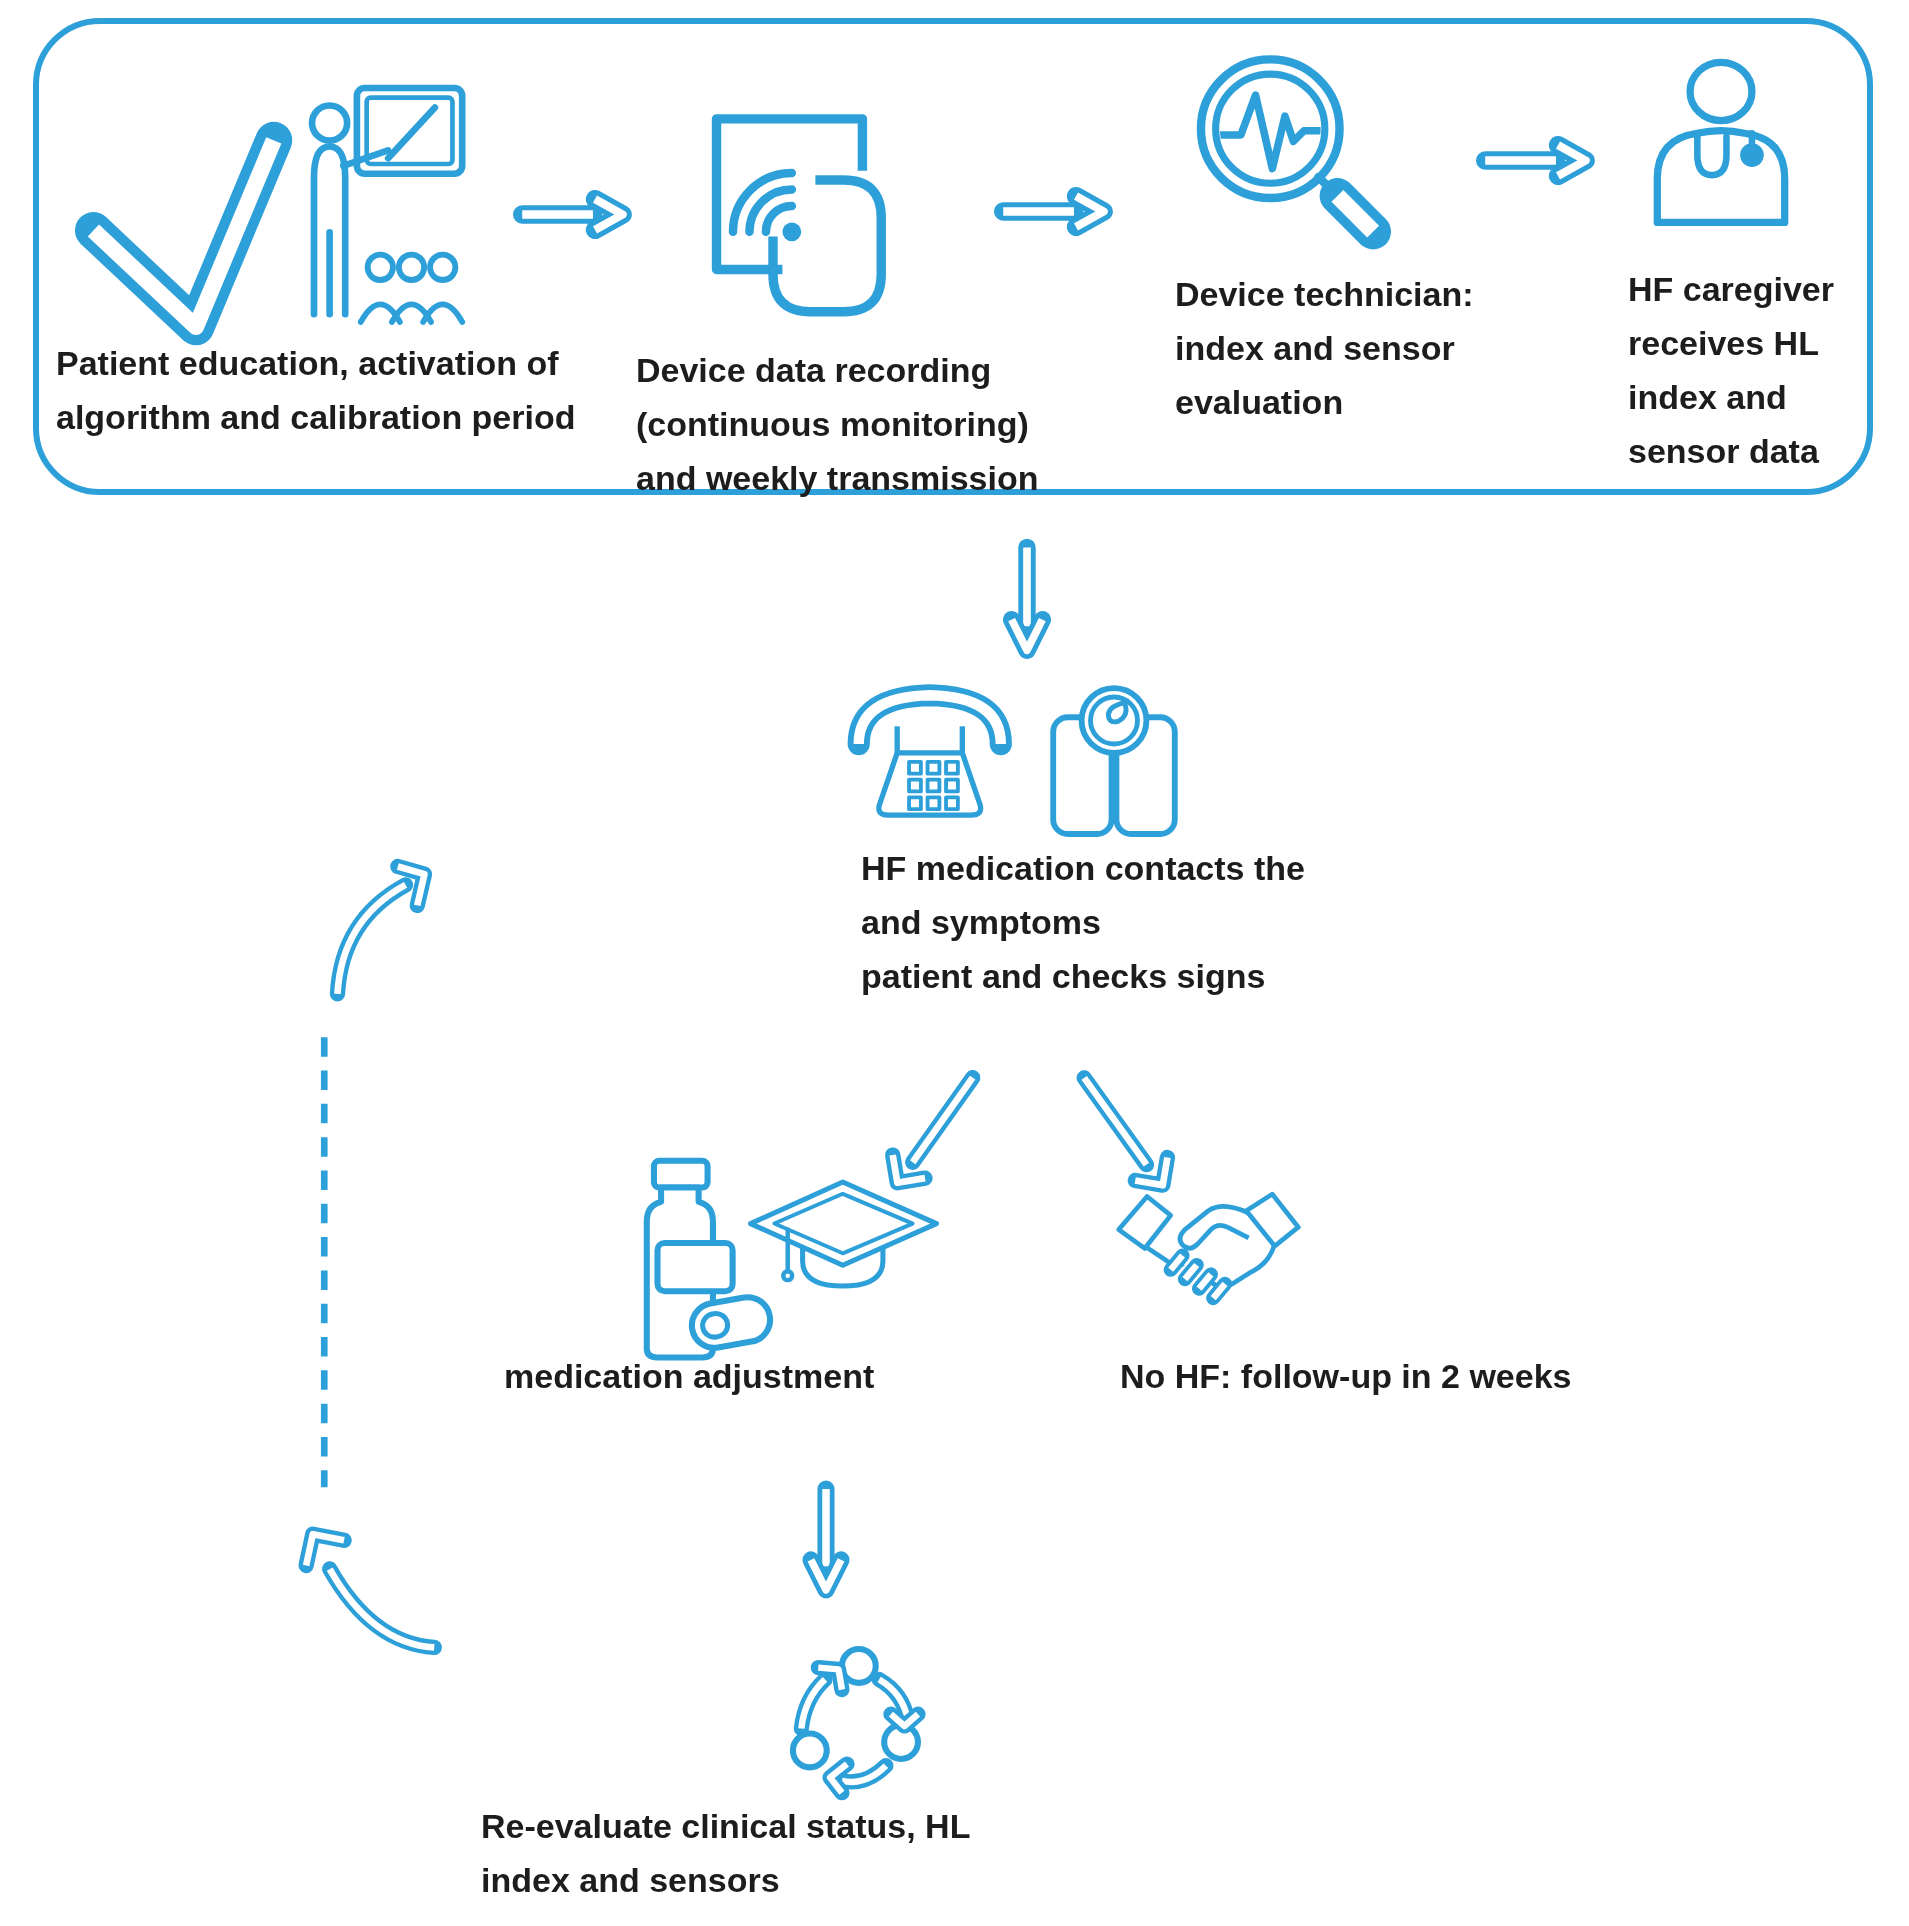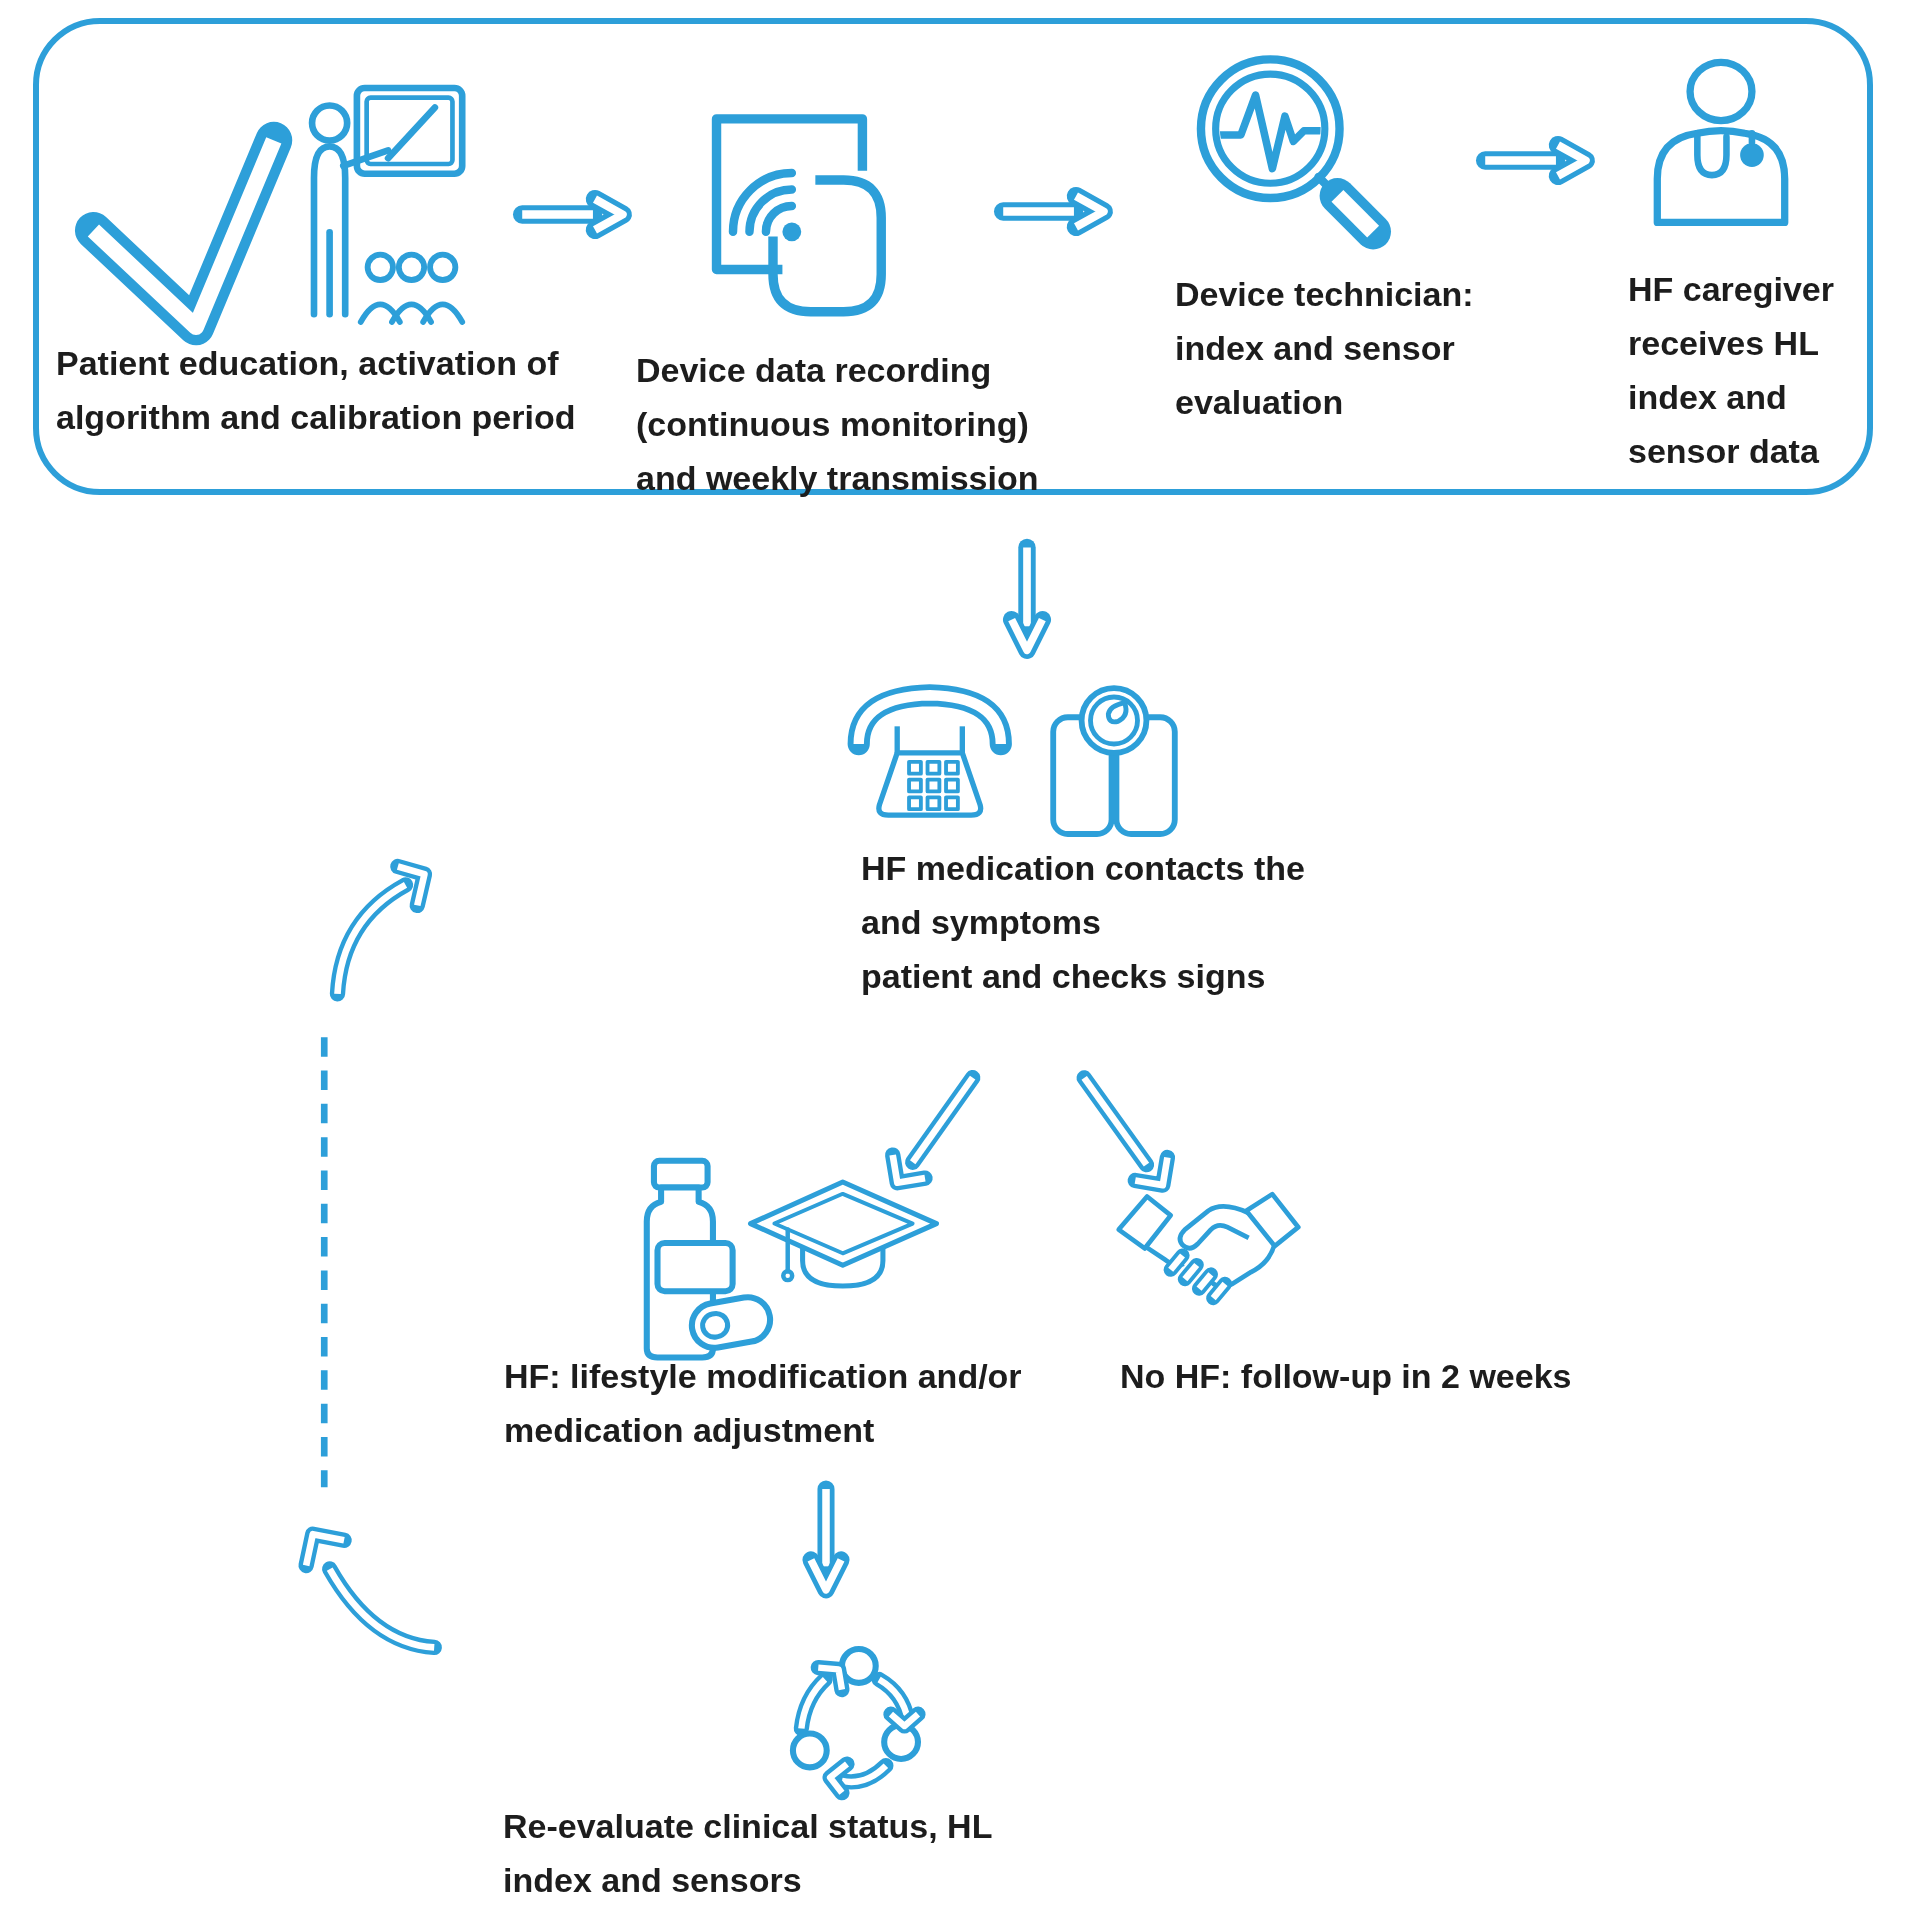--- a/index.html
+++ b/index.html
@@ -206,21 +206,20 @@
   <path class="w" stroke-width="5.5" d="M48 66 L58 54"></path>
   <path class="k" stroke-width="12" d="M60 74 L70 62"></path>
   <path class="w" stroke-width="5.5" d="M60 74 L70 62"></path>
   <path class="k" stroke-width="12" d="M72 82 L82 70"></path>
   <path class="w" stroke-width="5.5" d="M72 82 L82 70"></path>
   <path class="k" stroke-width="12" d="M84 90 L94 78"></path>
   <path class="w" stroke-width="5.5" d="M84 90 L94 78"></path>
 </svg>
 
 <div class="txt" style="left:504px;top:1349px">
-  <div>HF: lifestyle modification and/or</div>
   <div>medication adjustment</div>
 </div>
 <div class="txt" style="left:1120px;top:1349px">
   <div>No HF: follow-up in 2 weeks</div>
 </div>
 
 <svg style="left:804px;top:1482px" width="44" height="123" viewBox="0 0 86 245">
   <path class="k" stroke-width="34" d="M43 14 V168"></path>
   <path class="w" stroke-width="15" d="M43 14 V168"></path>
   <path class="k" stroke-width="34" d="M13 155 L43 215 L73 155"></path>
@@ -238,21 +237,21 @@
   <path class="k" stroke-width="9" d="M66 72 Q54 84 40 81"></path>
   <path class="w" stroke-width="3.8" d="M66 72 Q54 84 40 81"></path>
   <path class="k" stroke-width="9" d="M40 88 L33 79 L43 71"></path>
   <path class="w" stroke-width="3.8" d="M40 88 L33 79 L43 71"></path>
   <path class="k" stroke-width="9" d="M16 50 Q18 32 30 21"></path>
   <path class="w" stroke-width="3.8" d="M16 50 Q18 32 30 21"></path>
   <path class="k" stroke-width="9" d="M26 14 L38 15 L40 27"></path>
   <path class="w" stroke-width="3.8" d="M26 14 L38 15 L40 27"></path>
 </svg>
 
-<div class="txt" style="left:503px;top:1799px">
+<div class="txt" style="left:481px;top:1799px">
   <div>Re-evaluate clinical status, HL</div>
   <div>index and sensors</div>
 </div>
 
 <svg style="left:316px;top:858px" width="133" height="150" viewBox="0 0 260 292">
   <path class="k" stroke-width="30" d="M42 265 Q50 120 175 52"></path>
   <path class="w" stroke-width="13" d="M42 265 Q50 120 175 52"></path>
   <path class="k" stroke-width="30" d="M160 16 L212 31 L198 92"></path>
   <path class="w" stroke-width="13" d="M160 16 L212 31 L198 92"></path>
 </svg>

